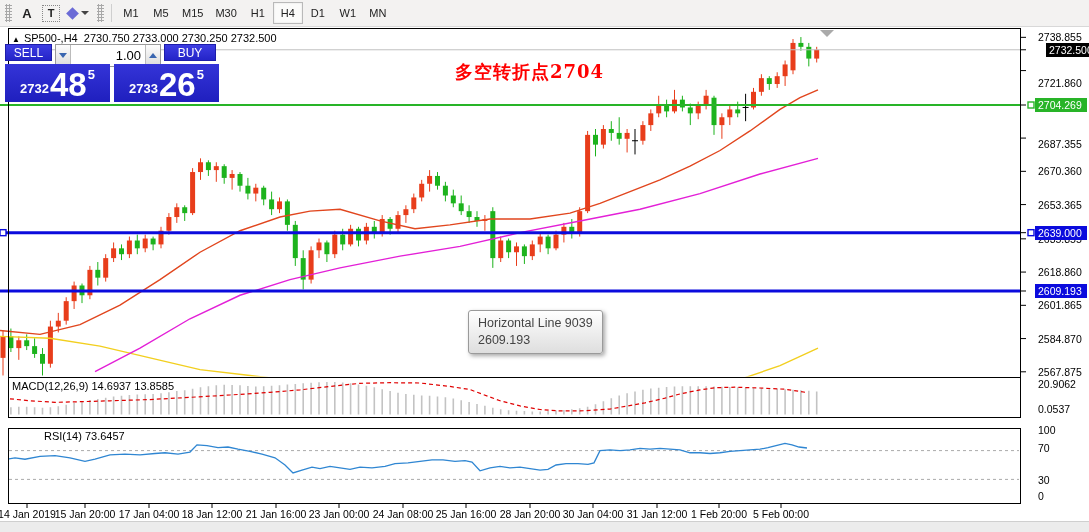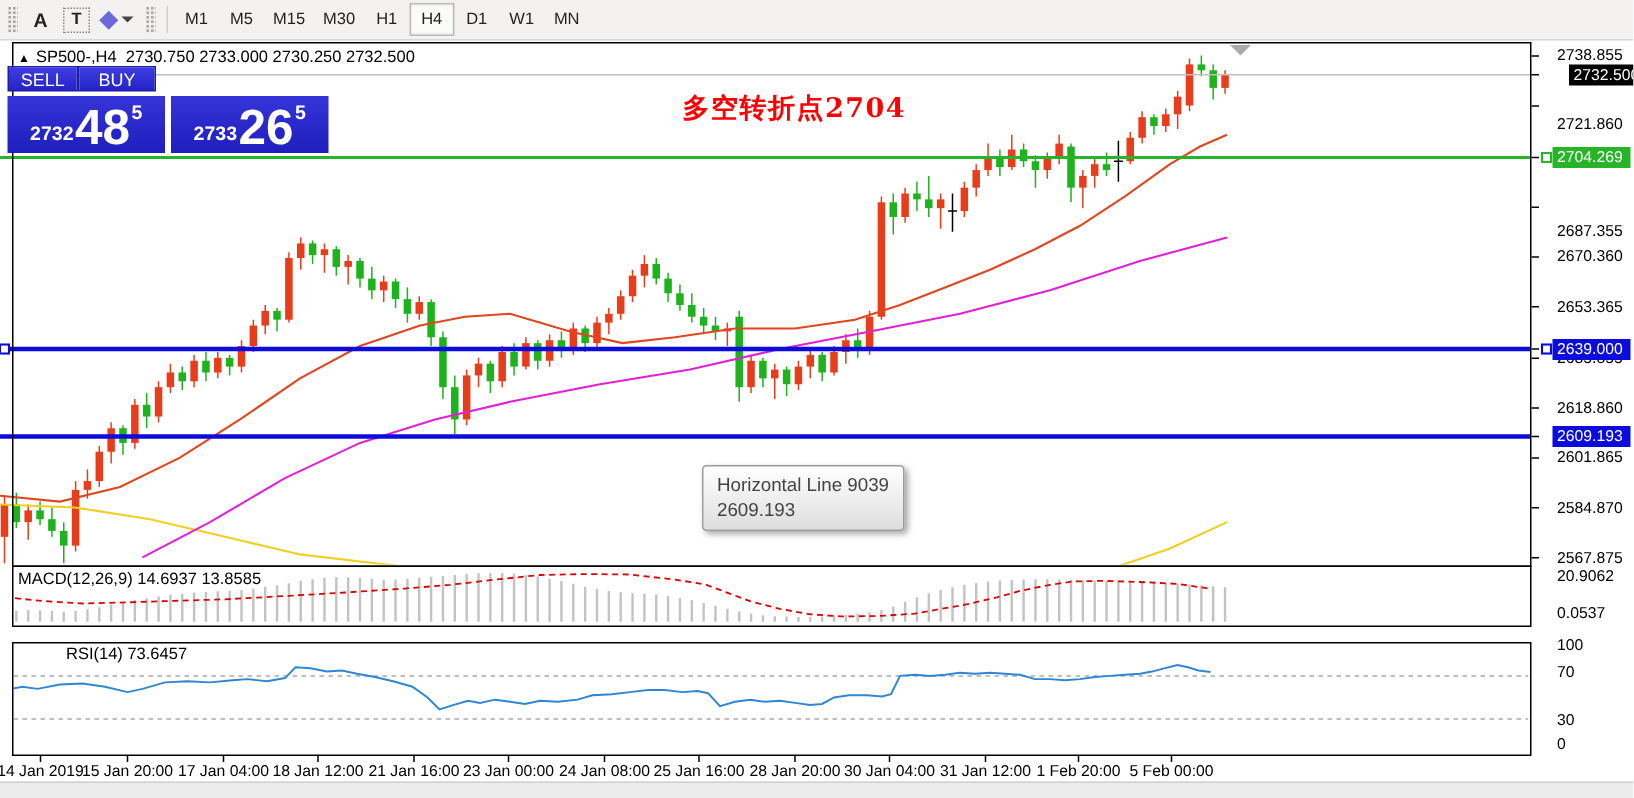--- a/index.html
+++ b/index.html
@@ -458,20 +458,29 @@
       <line x1="781" y1="503.5" x2="781" y2="508" stroke="#000" stroke-width="1"></line>
     </svg>
 
   <div class="hdr">
     <span class="arrow">▲</span><span>SP500-,H4</span>&nbsp;&nbsp;<span>2730.750 2733.000 2730.250 2732.500</span>
   </div>
 
   <div class="trade">
     <div class="trow1">
       <button class="btn-trade sellb">SELL</button>
+      <div class="vol">
+        <button class="volbtn" style="border-left:none;">
+            <span class="tri-dn"></span>
+          </button>
+        <input class="volin" value="1.00" style="">
+        <button class="volbtn" style="border-right:none;">
+            <span class="tri-up"></span>
+          </button>
+      </div>
       <button class="btn-trade buyb">BUY</button>
     </div>
     <div class="trow2">
       <div class="pbox">
         <span class="psmall">2732</span>
         <span class="pbig">48</span>
         <span class="psup">5</span>
       </div>
       <div class="pbox">
         <span class="psmall">2733</span>
@@ -492,21 +501,21 @@
   <div class="plabel" style="left:12px;top:430px;margin-left:32px;">RSI(14) 73.6457</div>
 
   <div class="axlbl" style="top:378px;">20.9062</div>
   <div class="axlbl" style="top:403px;">0.0537</div>
 
   <div id="gen">
       <div class="axlbl" style="top: 31.3435px;">2738.855</div>
       <div class="axbox cur" style="top: 42.775px; z-index: 4;">2732.500</div>
       <div class="axlbl" style="top: 77px;">2721.860</div>
       <div class="axbox grn" style="top: 98px; z-index: 4;">2704.269</div>
-      <div class="axlbl" style="top: 148px;">2687.355</div>
+      <div class="axlbl" style="top: 138px;">2687.355</div>
       <div class="axlbl" style="top: 165.332px;">2670.360</div>
       <div class="axlbl" style="top: 198.577px;">2653.365</div>
       <div class="axbox blu" style="top: 225.678px; z-index: 4;">2639.000</div>
       <div class="axlbl" style="top: 232.83px;">2635.855</div>
       <div class="axlbl" style="top: 266.076px;">2618.860</div>
       <div class="axbox blu" style="top: 283.986px; z-index: 4;">2609.193</div>
       <div class="axlbl" style="top: 299.321px;">2601.865</div>
       <div class="axlbl" style="top: 332.566px;">2584.870</div>
       <div class="axlbl" style="top: 365.811px;">2567.875</div>
       <div class="axlbl" style="top: 424px;">100</div>

